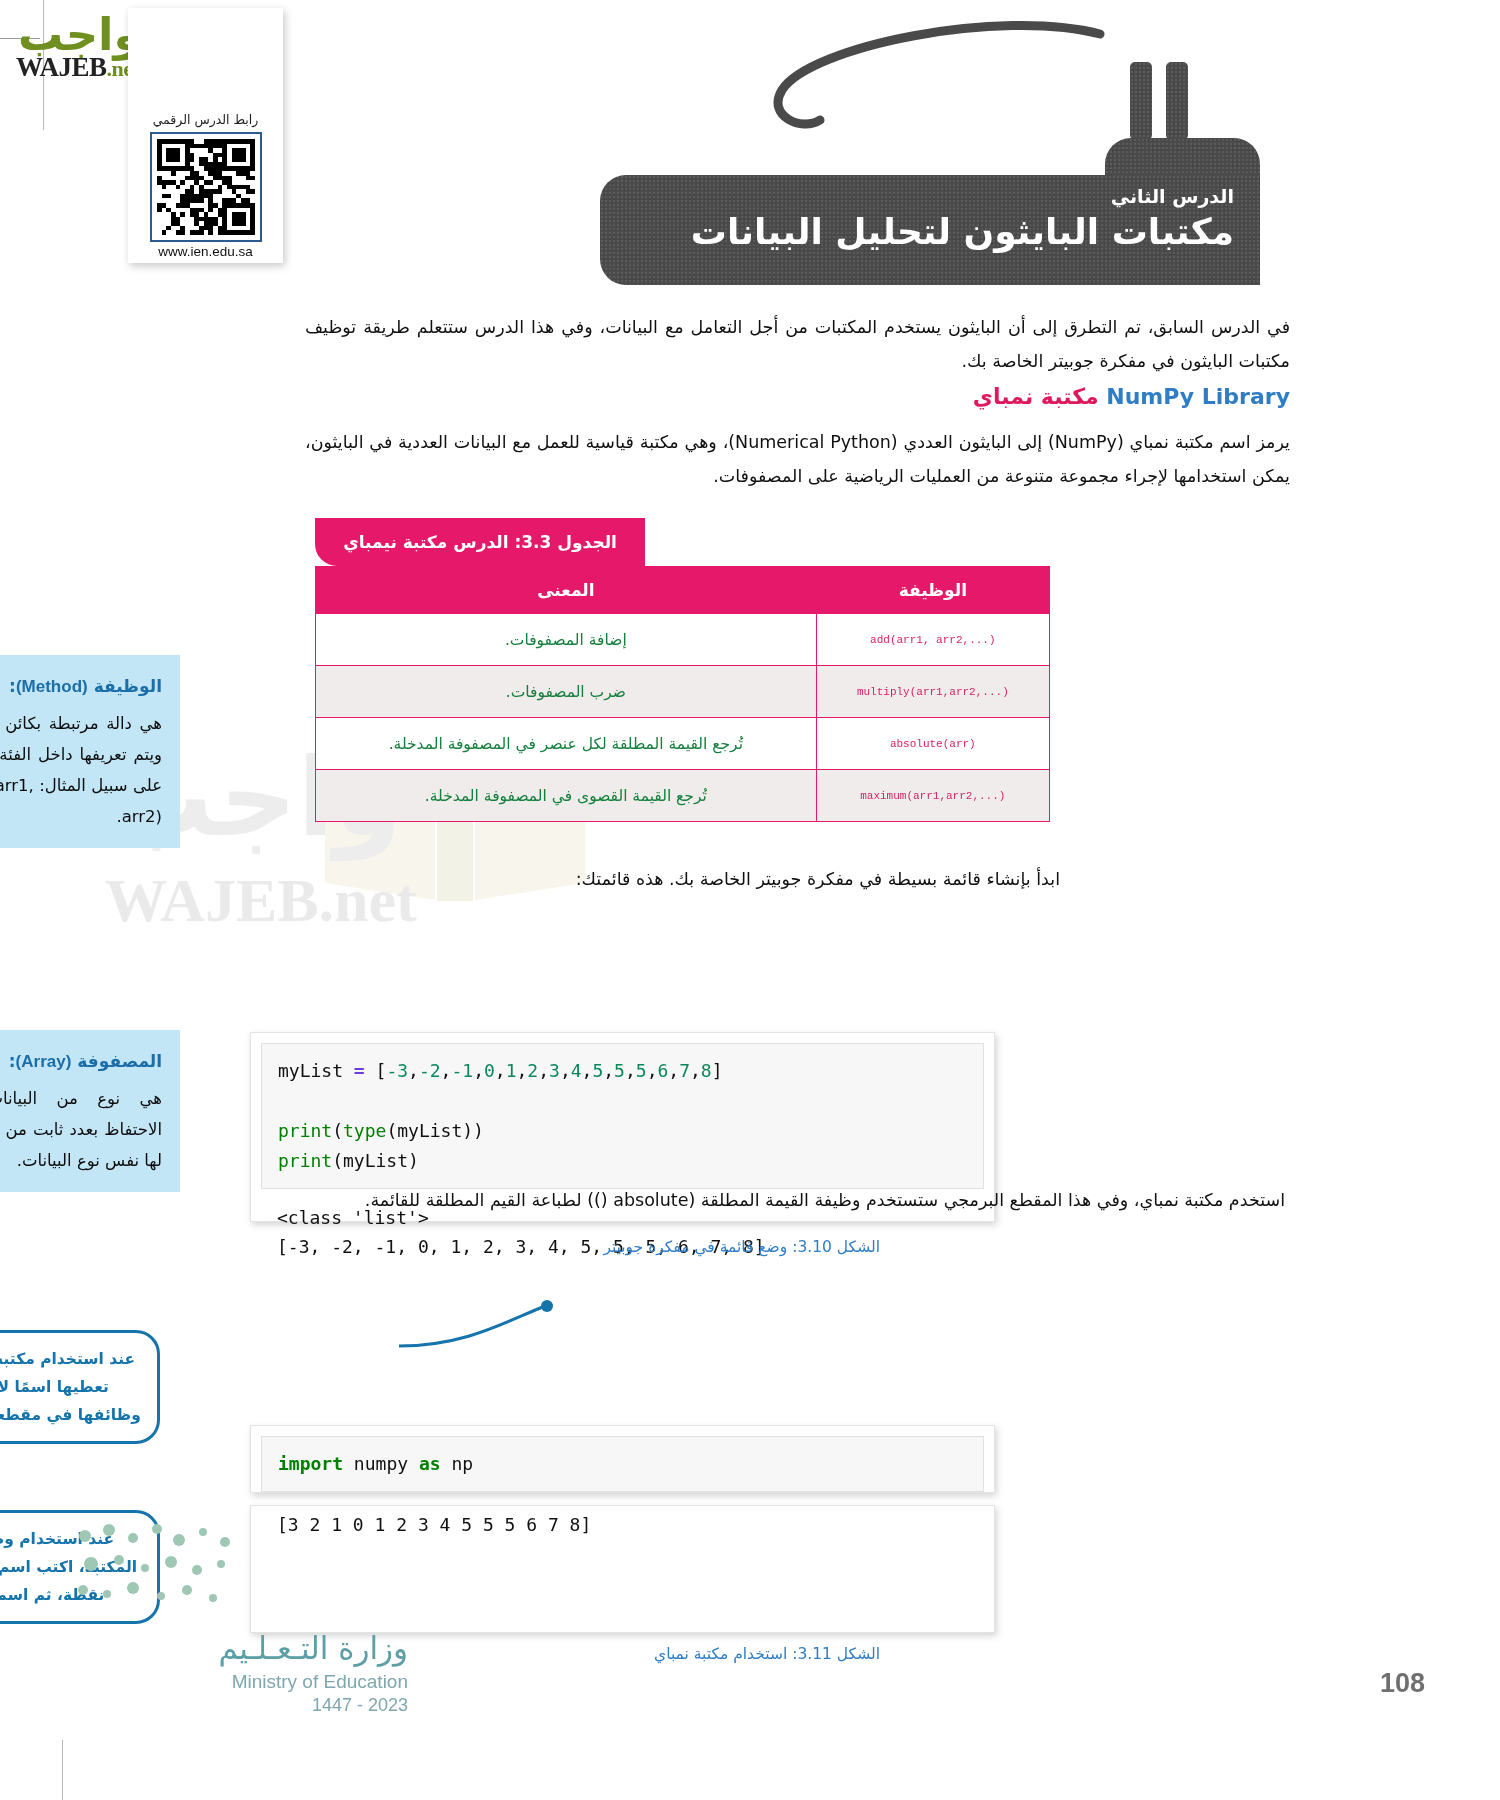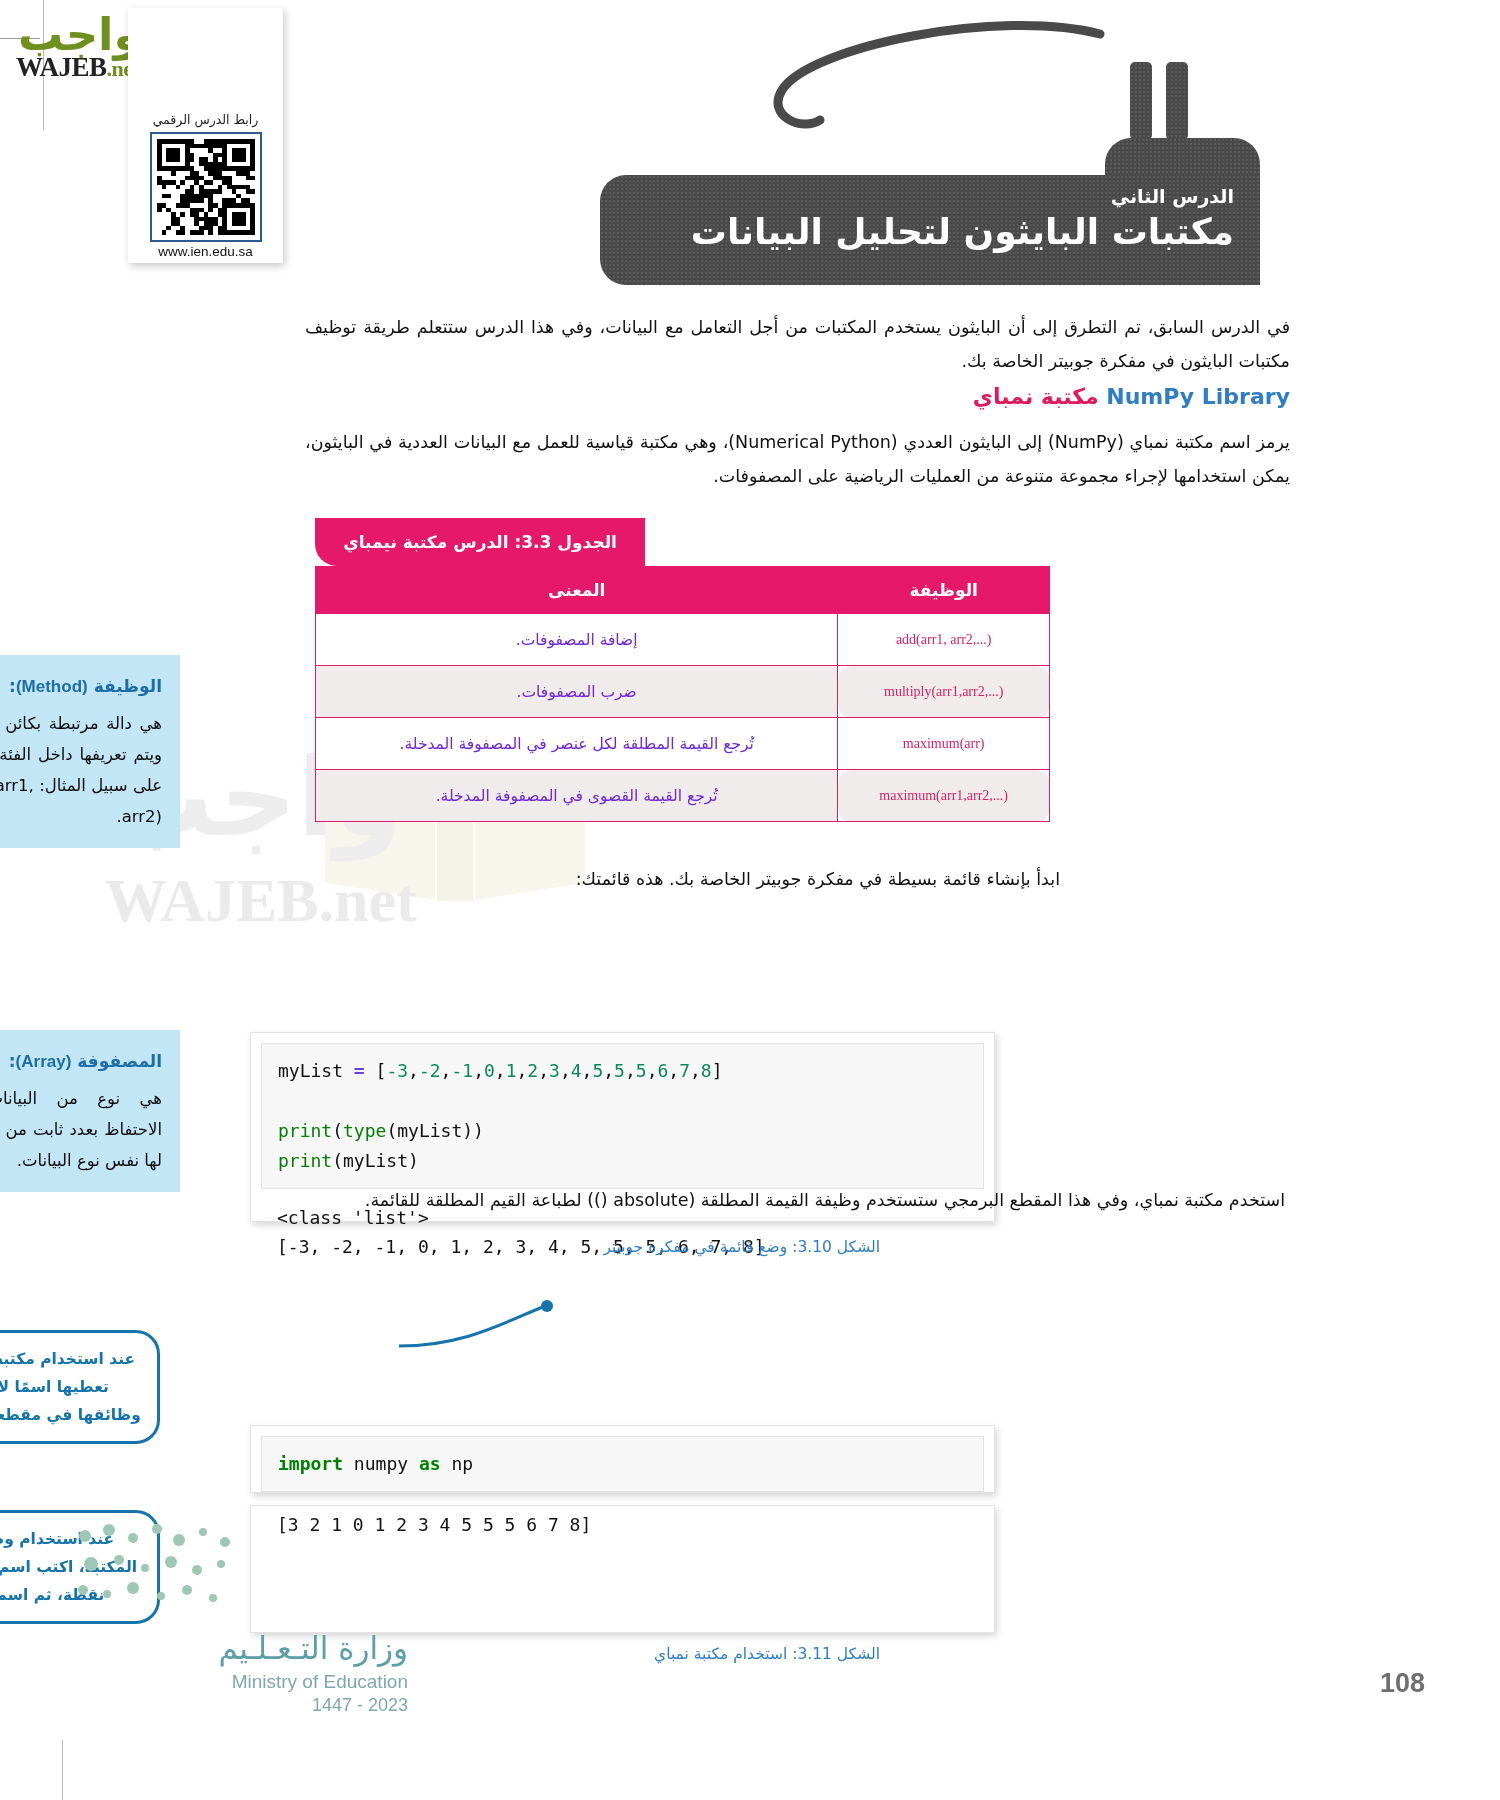--- a/index.html
+++ b/index.html
@@ -137,24 +137,24 @@
     font-family:"DejaVu Sans", sans-serif;
   }
   .numpy-table th {
     background:#e5186a; color:#fff; font-size:17px; font-weight:bold;
     height:47px; border:1px solid #e5186a;
   }
   .numpy-table td {
     border:1px solid #e5186a; height:52px; font-size:15.5px;
     color:#d41f63; text-align:center; padding:4px 12px;
   }
-  .numpy-table td.meaning { color:#6d28d9; }
+  .numpy-table td.meaning { color:#15803d; }
   .numpy-table tbody tr:nth-child(even) td { background:#f1ecec; }
   .numpy-table tbody tr:nth-child(odd) td { background:#ffffff; }
-  .numpy-table td.func { font-family:Liberation Serif, serif; direction:ltr; font-size:14px;border-radius:14px; }
+  .numpy-table td.func { font-family:Liberation Mono, monospace; direction:ltr; font-size:11px; }
 
   
   .info-box {
     position:absolute; background:#c3e6f7; direction:rtl;
     font-family:"DejaVu Sans", sans-serif; padding:16px 18px;
     color:#0c0c0c; font-size:16.5px; line-height:31px; text-align:justify;
   }
   .info-box .ttl {
     display:block; color:#1b6ea8; font-weight:bold; font-size:17px;
     text-align:right; margin-bottom:6px;
@@ -744,21 +744,21 @@
   <tbody id="tblBody">
       <tr>
         <td class="func">add(arr1, arr2,...)</td>
         <td class="meaning">إضافة المصفوفات.</td>
       </tr>
       <tr>
         <td class="func">multiply(arr1,arr2,...)</td>
         <td class="meaning">ضرب المصفوفات.</td>
       </tr>
       <tr>
-        <td class="func">maximum(arr)</td>
+        <td class="func">absolute(arr)</td>
         <td class="meaning">تُرجع القيمة المطلقة لكل عنصر في المصفوفة المدخلة.</td>
       </tr>
       <tr>
         <td class="func">maximum(arr1,arr2,...)</td>
         <td class="meaning">تُرجع القيمة القصوى في المصفوفة المدخلة.</td>
       </tr>
     </tbody>
 </table>
 
 <div class="info-box box-method">

